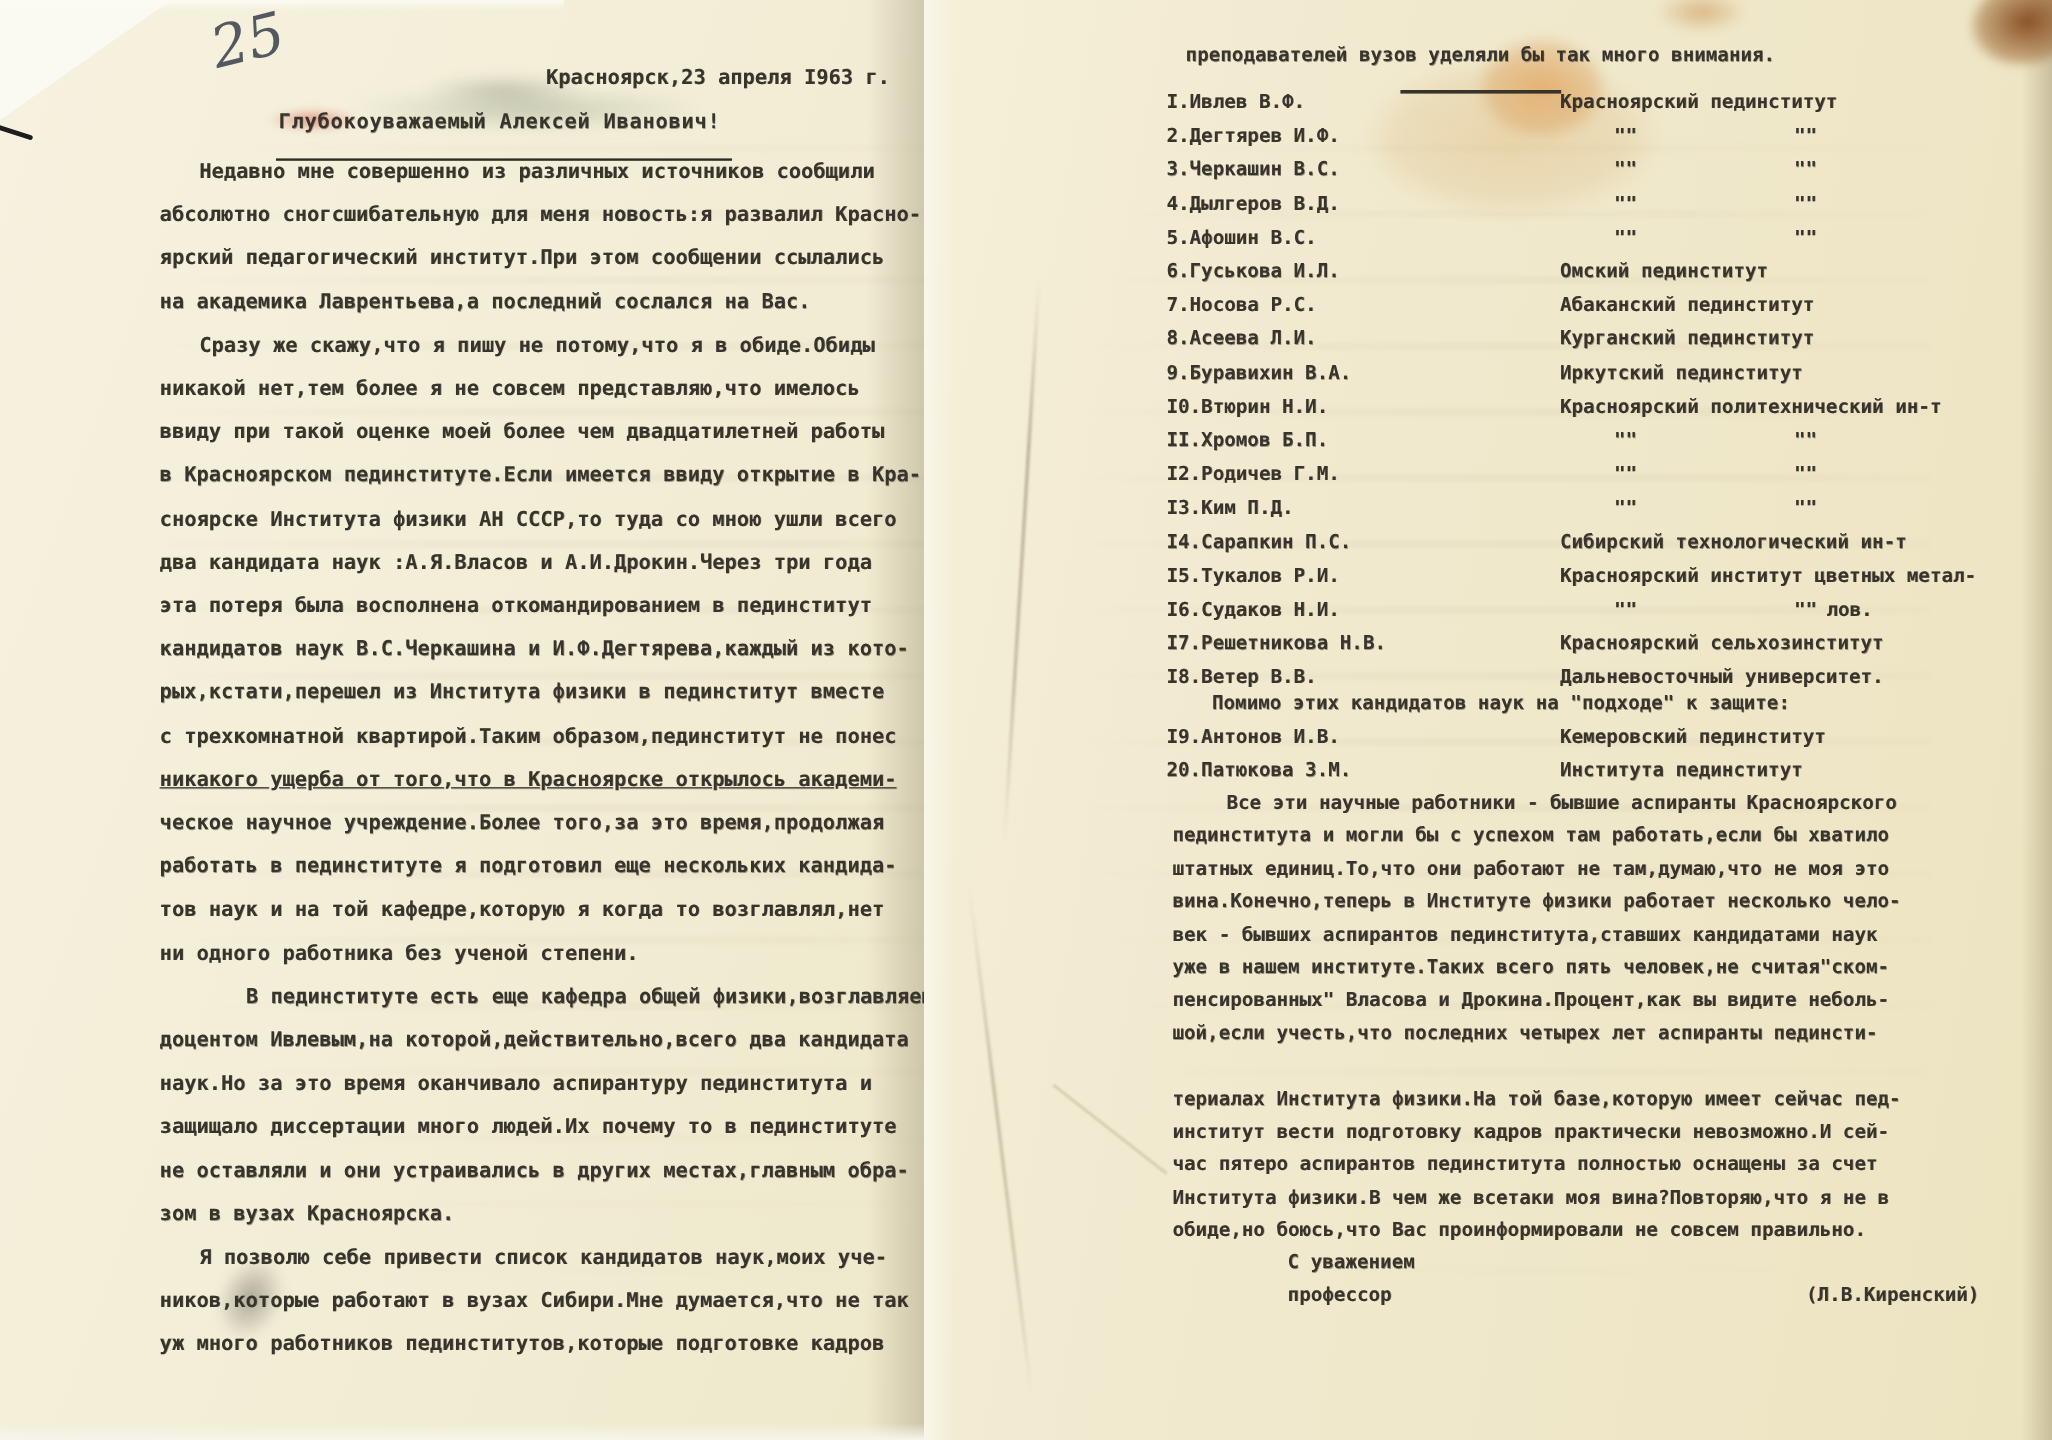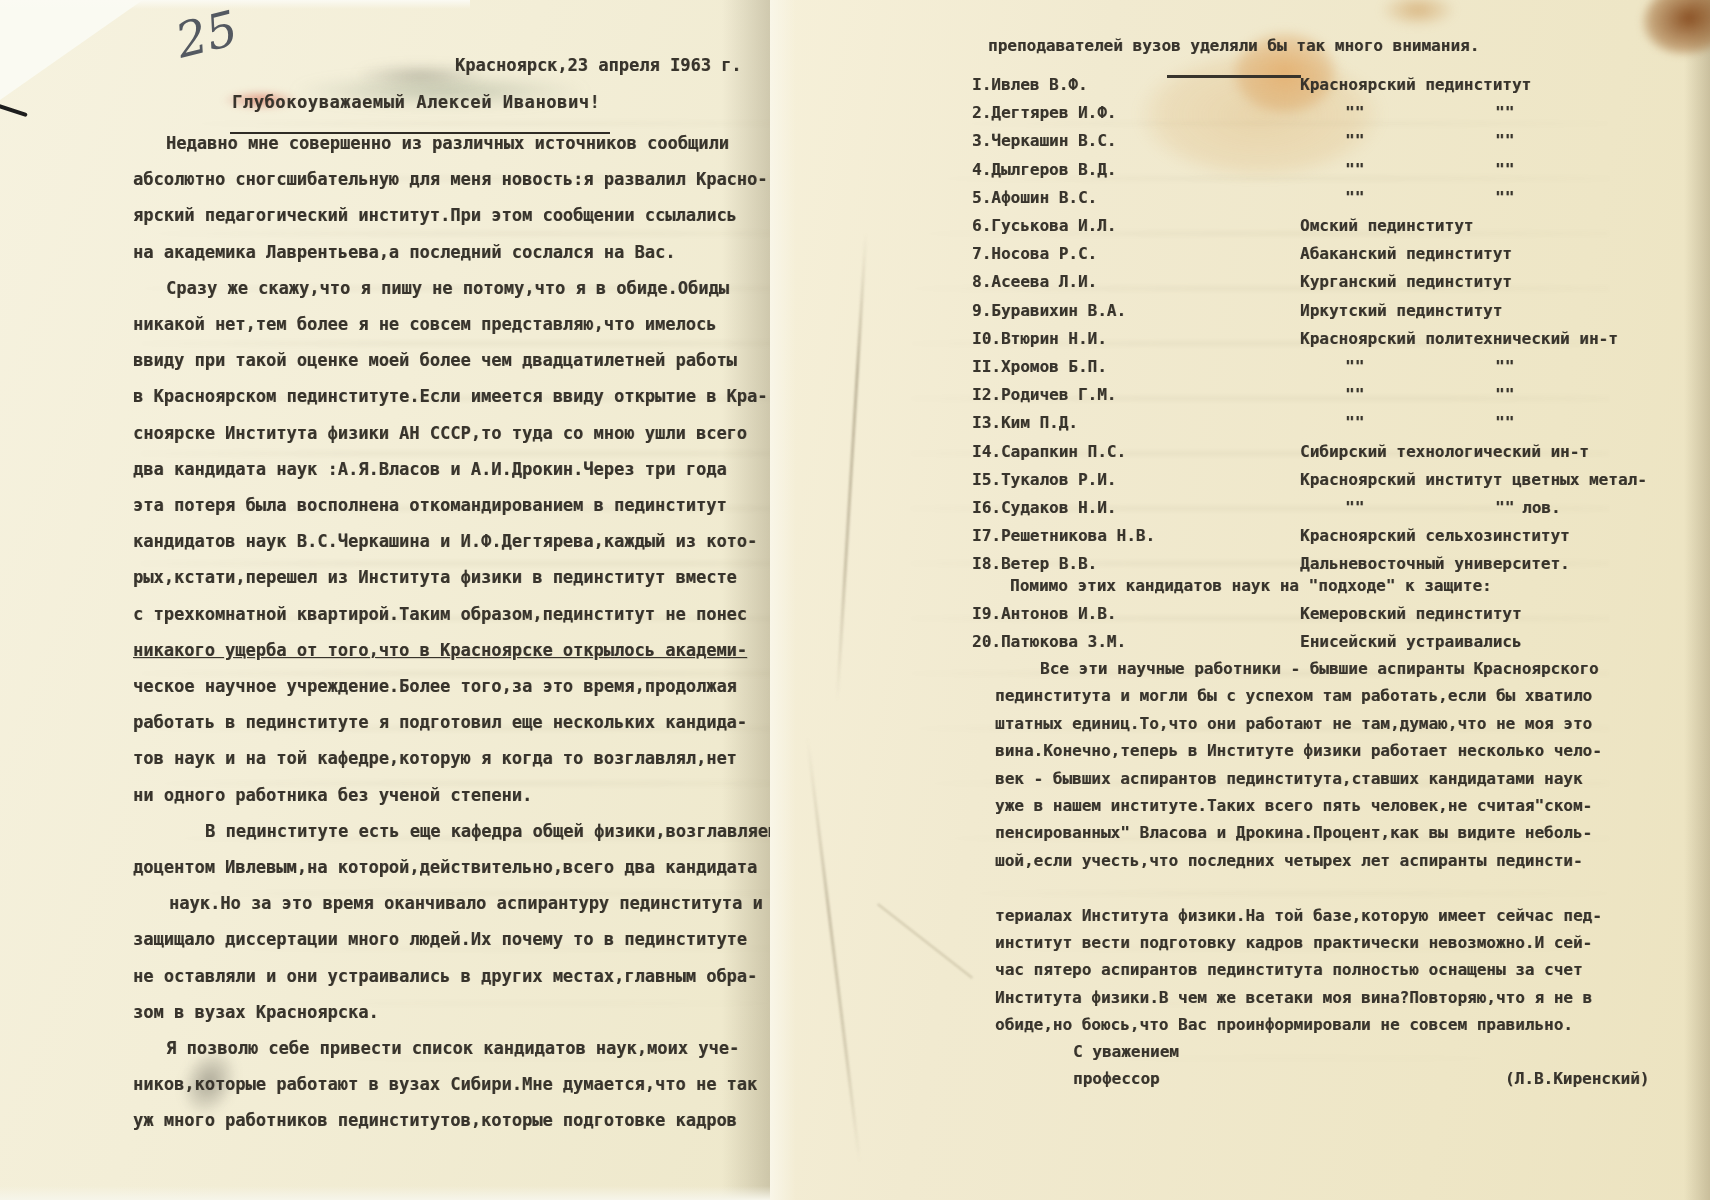--- a/index.html
+++ b/index.html
@@ -8,21 +8,21 @@
         text-shadow:0.5px 0.4px 0.4px rgba(56,52,44,.45);}
   .page{position:absolute;top:0;height:1200px;}
   .page-left{left:0;width:770px;font-size:17px;
     background:linear-gradient(110deg,#f6f2df 0%,#f3eed7 45%,#eee8cb 100%);}
   .page-right{left:770px;width:940px;font-size:16px;
     background:linear-gradient(100deg,#f6f0d9 0%,#f1ead0 30%,#eee6c6 75%,#ece3c0 100%);}
   .tline{position:absolute;left:0;white-space:pre;}
   .col{position:absolute;top:0;}
   .leftcol{left:133px;width:640px;height:1200px;}
   .leftcol .ind{left:33px;}
-  .rcol{left:225px;width:715px;height:848px;}
+  .rcol{left:207px;width:715px;height:848px;}
   .rcol .ind{left:45px;}
   .dateline{position:absolute;left:455px;top:55px;white-space:pre;}
   .salut{position:absolute;left:230px;top:92px;white-space:pre;
          border-bottom:2.5px solid #2f2c25;padding:0 10px 20px 2px;letter-spacing:.6px;}
   .hw{position:absolute;left:176px;top:6px;font-family:"DejaVu Serif",serif;
       font-style:italic;font-weight:400;font-size:48px;color:#434954;
       transform:rotate(-14deg);text-shadow:none;opacity:.9;}
   .rline1{position:absolute;left:218px;top:36px;white-space:pre;}
   .interlude{position:absolute;left:240px;top:576px;white-space:pre;}
   .lrow{position:absolute;left:0;width:100%;height:26px;}
@@ -116,21 +116,21 @@
         <div class="tline" style="top: 603.6px;">с трехкомнатной квартирой.Таким образом,пединститут не понес</div>
         <div class="tline" style="top: 639.8px; text-decoration: underline;">никакого ущерба от того,что в Красноярске открылось академи-</div>
         <div class="tline" style="top: 676px;">ческое научное учреждение.Более того,за это время,продолжая</div>
         <div class="tline" style="top: 712.2px;">работать в пединституте я подготовил еще нескольких кандида-</div>
         <div class="tline" style="top: 748.4px;">тов наук и на той кафедре,которую я когда то возглавлял,нет</div>
         <div class="tline" style="top: 784.6px;">ни одного работника без ученой степени.</div>
       </div>
     <div class="col leftcol">
         <div class="tline ind" style="top: 820.8px; margin-left: 39px;">В пединституте есть еще кафедра общей физики,возглавляемая</div>
         <div class="tline" style="top: 857px;">доцентом Ивлевым,на которой,действительно,всего два кандидата</div>
-        <div class="tline" style="top: 893.2px; margin-left: 36px;">наук.Но за это время оканчивало аспирантуру пединститута и</div>
+        <div class="tline" style="top: 893.2px;">наук.Но за это время оканчивало аспирантуру пединститута и</div>
         <div class="tline" style="top: 929.4px;">защищало диссертации много людей.Их почему то в пединституте</div>
         <div class="tline" style="top: 965.6px;">не оставляли и они устраивались в других местах,главным обра-</div>
         <div class="tline" style="top: 1001.8px;">зом в вузах Красноярска.</div>
       </div>
     <div class="col leftcol">
         <div class="tline ind" style="top: 1038px;">Я позволю себе привести список кандидатов наук,моих уче-</div>
         <div class="tline" style="top: 1110.4px;">уж много работников пединститутов,которые подготовке кадров</div>
         <div class="tline" style="top: 1074.2px;">ников,которые работают в вузах Сибири.Мне думается,что не так</div>
       </div>
   </div>
@@ -236,21 +236,21 @@
 
     <div class="interlude">Помимо этих кандидатов наук на "подходе" к защите:</div>
 
     <div class="col">
         <div class="lrow" style="top: 604px;">
           <span class="nn">I9.Антонов И.В.</span>
           <span class="inst">Кемеровский пединститут</span>
         </div>
         <div class="lrow" style="top: 631.5px;">
           <span class="nn">20.Патюкова З.М.</span>
-          <span class="inst">Енисейский устраивались</span>
+          <span class="inst">Института пединститут</span>
         </div>
       </div>
 
     <div class="col rcol">
         <div class="tline ind" style="top: 659px;">Все эти научные работники - бывшие аспиранты Красноярского</div>
         <div class="tline" style="top: 686.4px;">пединститута и могли бы с успехом там работать,если бы хватило</div>
         <div class="tline" style="top: 713.8px;">штатных единиц.То,что они работают не там,думаю,что не моя это</div>
         <div class="tline" style="top: 741.2px;">вина.Конечно,теперь в Институте физики работает несколько чело-</div>
         <div class="tline" style="top: 768.6px;">век - бывших аспирантов пединститута,ставших кандидатами наук</div>
         <div class="tline" style="top: 796px;">уже в нашем институте.Таких всего пять человек,не считая"ском-</div>

